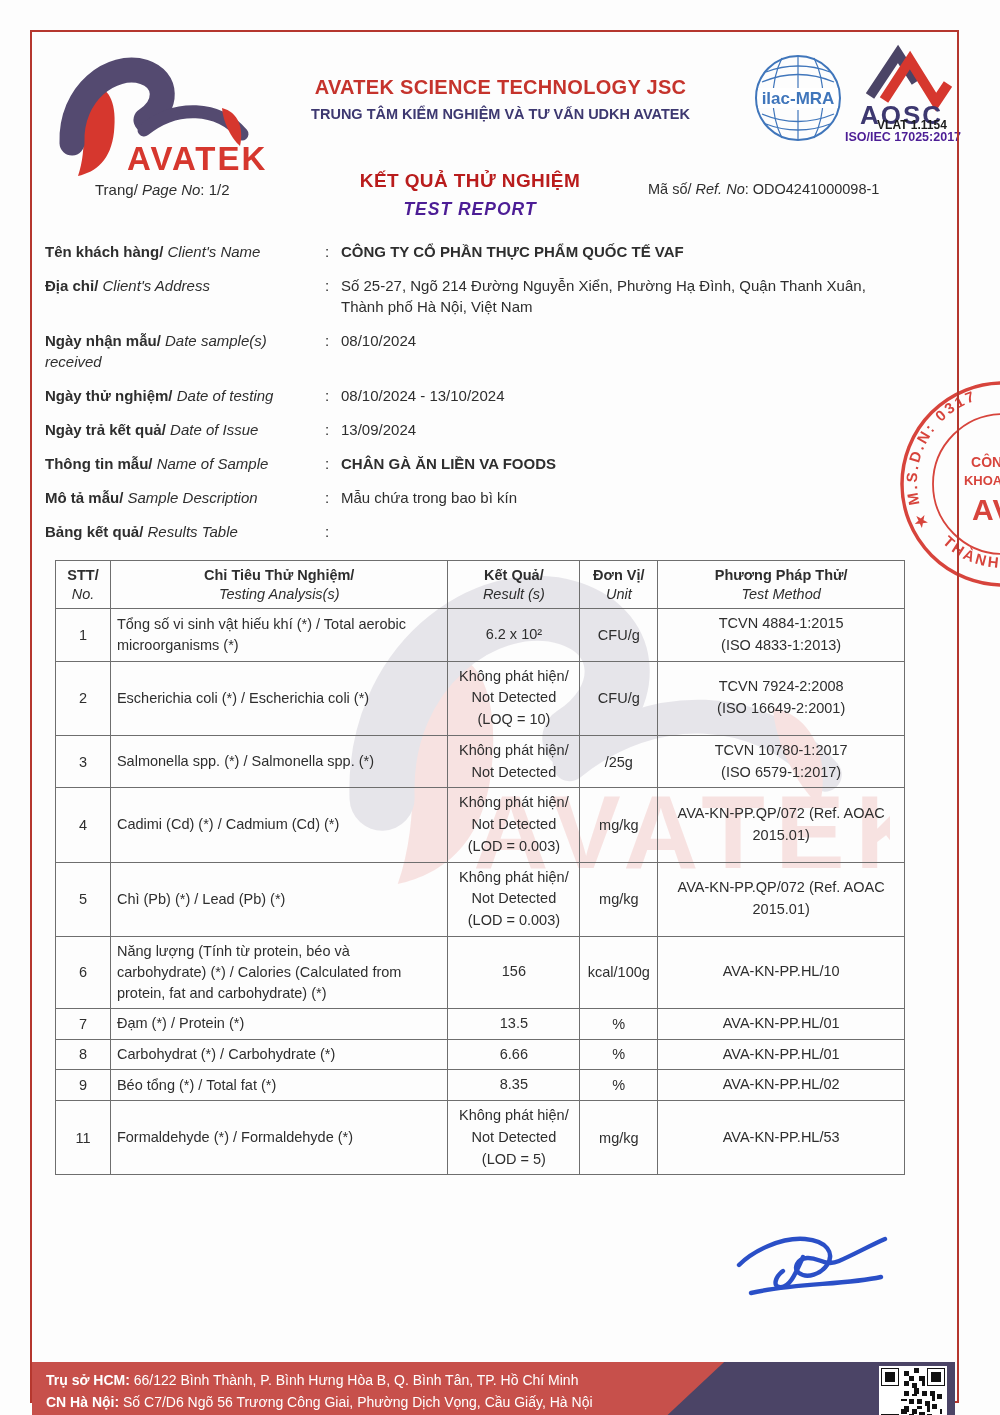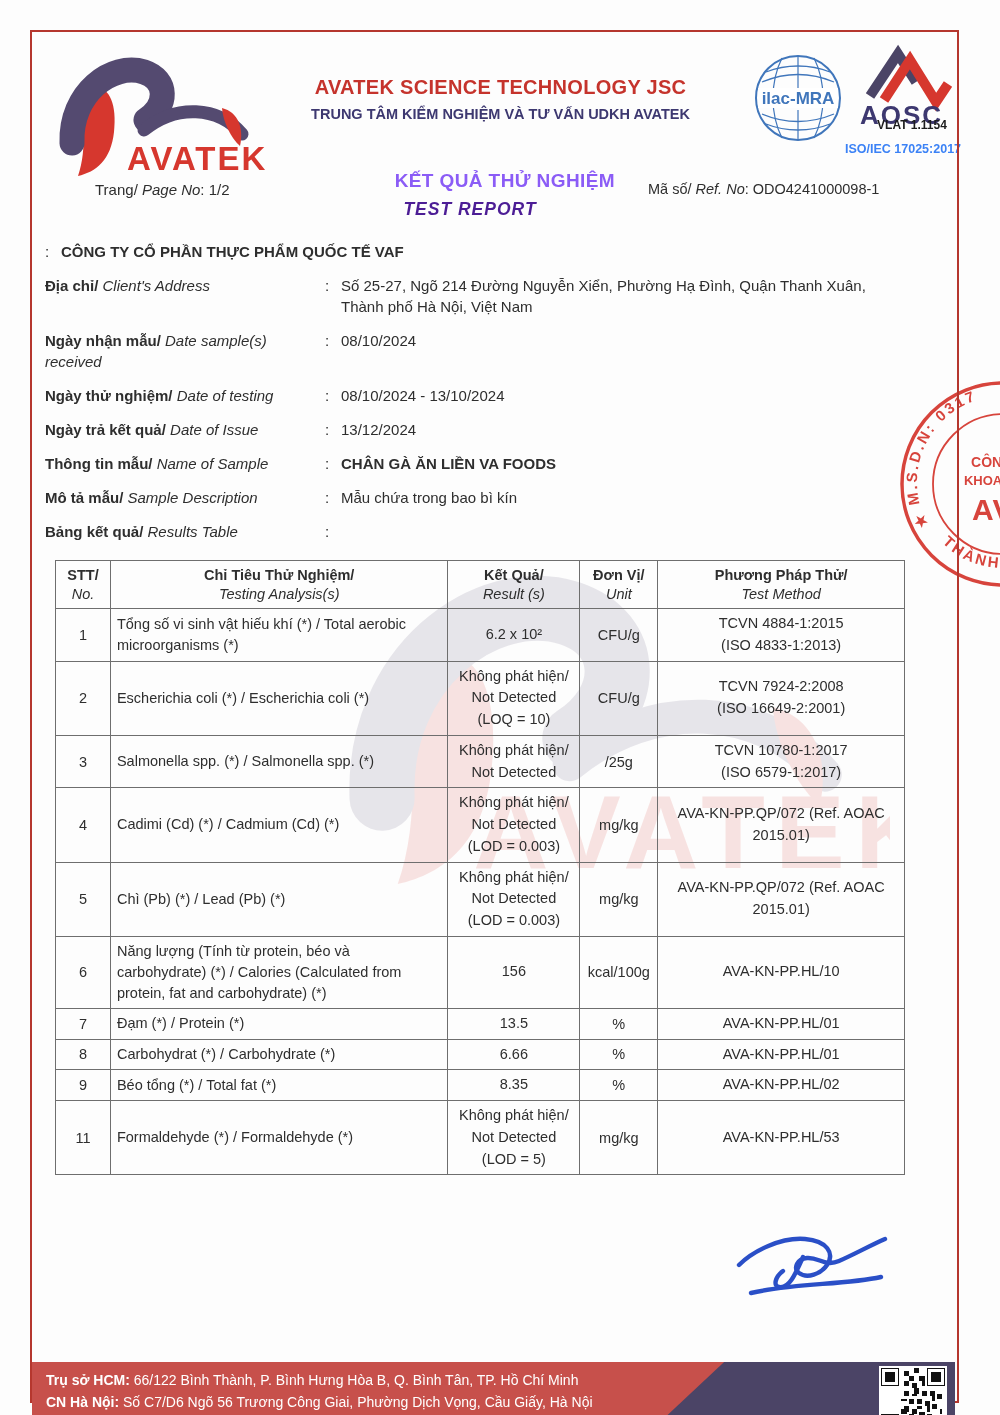--- a/index.html
+++ b/index.html
@@ -14,23 +14,23 @@
   
   .logo { position:absolute; left:52px; top:48px; width:215px; height:130px; z-index:2; }
   .page-no { position:absolute; left:95px; top:181px; font-size:15px; z-index:2; }
   .page-no .en { font-style:italic; }
   .company { position:absolute; left:243px; top:76px; width:515px; text-align:center; z-index:2; }
   .company-line1 { color:#c5332c; font-weight:bold; font-size:20px; letter-spacing:.3px; }
   .company-line2 { color:#3d3870; font-weight:bold; font-size:14.5px; margin-top:7px; }
   .badge-ilac { position:absolute; left:752px; top:52px; width:92px; height:92px; z-index:2; }
   .badge-aosc { position:absolute; left:852px; top:44px; width:108px; height:84px; z-index:2; }
   .vlat { position:absolute; left:862px; top:118px; width:100px; text-align:center; font-weight:bold; font-size:12px; color:#1c1c1c; z-index:2; }
-  .iso { position:absolute; left:845px; top:142px; width:120px; font-weight:bold; font-size:12.5px; color:#3b82f6; z-index:2; }
+  .iso { position:absolute; left:845px; top:130px; width:120px; font-weight:bold; font-size:12.5px; color:#4c1d95; z-index:2; }
   .title-block { position:absolute; left:325px; top:170px; width:290px; text-align:center; z-index:2; }
-  .title-vn { font-weight:bold; font-size:19px; letter-spacing:.4px; color:#8b5cf6;text-align:right; }
+  .title-vn { font-weight:bold; font-size:19px; letter-spacing:.4px; color:#b91c1c; }
   .title-en { font-weight:bold; font-style:italic; font-size:17.5px; margin-top:7px; letter-spacing:1px; color:#4c1d95; }
   .ref-line { position:absolute; left:648px; top:181px; font-size:14.5px; z-index:2; }
   .ref-line .en { font-style:italic; }
   
   .fields { position:absolute; left:45px; top:241px; width:875px; z-index:2; font-size:15px; }
   .field { display:flex; align-items:flex-start; margin-bottom:13px; line-height:1.4; }
   .f-label { width:280px; flex:none; }
   .f-vn { font-weight:bold; }
   .f-en { font-style:italic; }
   .f-en2 { font-style:italic; display:block; }
@@ -108,20 +108,25 @@
     <div class="title-en">TEST REPORT</div>
   </div>
   <div class="ref-line">
     <span>Mã số/</span>
     <span class="en">Ref. No</span><span>:</span>
     <span>ODO4241000098-1</span>
   </div>
 
   <div class="fields" id="fields">
   <div class="field">
+    <span class="f-label">
+      <span class="f-vn">Tên khách hàng/</span>
+      <span class="f-en">Client's Name</span>
+      
+    </span>
     <span class="f-colon">:</span>
     <span class="f-value bold">CÔNG TY CỔ PHẦN THỰC PHẨM QUỐC TẾ VAF</span>
   </div>
 
   <div class="field">
     <span class="f-label">
       <span class="f-vn">Địa chỉ/</span>
       <span class="f-en">Client's Address</span>
       
     </span>
@@ -150,21 +155,21 @@
     <span class="f-value">08/10/2024 - 13/10/2024</span>
   </div>
 
   <div class="field">
     <span class="f-label">
       <span class="f-vn">Ngày trả kết quả/</span>
       <span class="f-en">Date of Issue</span>
       
     </span>
     <span class="f-colon">:</span>
-    <span class="f-value">13/12/2024</span>
+    <span class="f-value">13/09/2024</span>
   </div>
 
   <div class="field">
     <span class="f-label">
       <span class="f-vn">Thông tin mẫu/</span>
       <span class="f-en">Name of Sample</span>
       
     </span>
     <span class="f-colon">:</span>
     <span class="f-value bold">CHÂN GÀ ĂN LIỀN VA FOODS</span>

